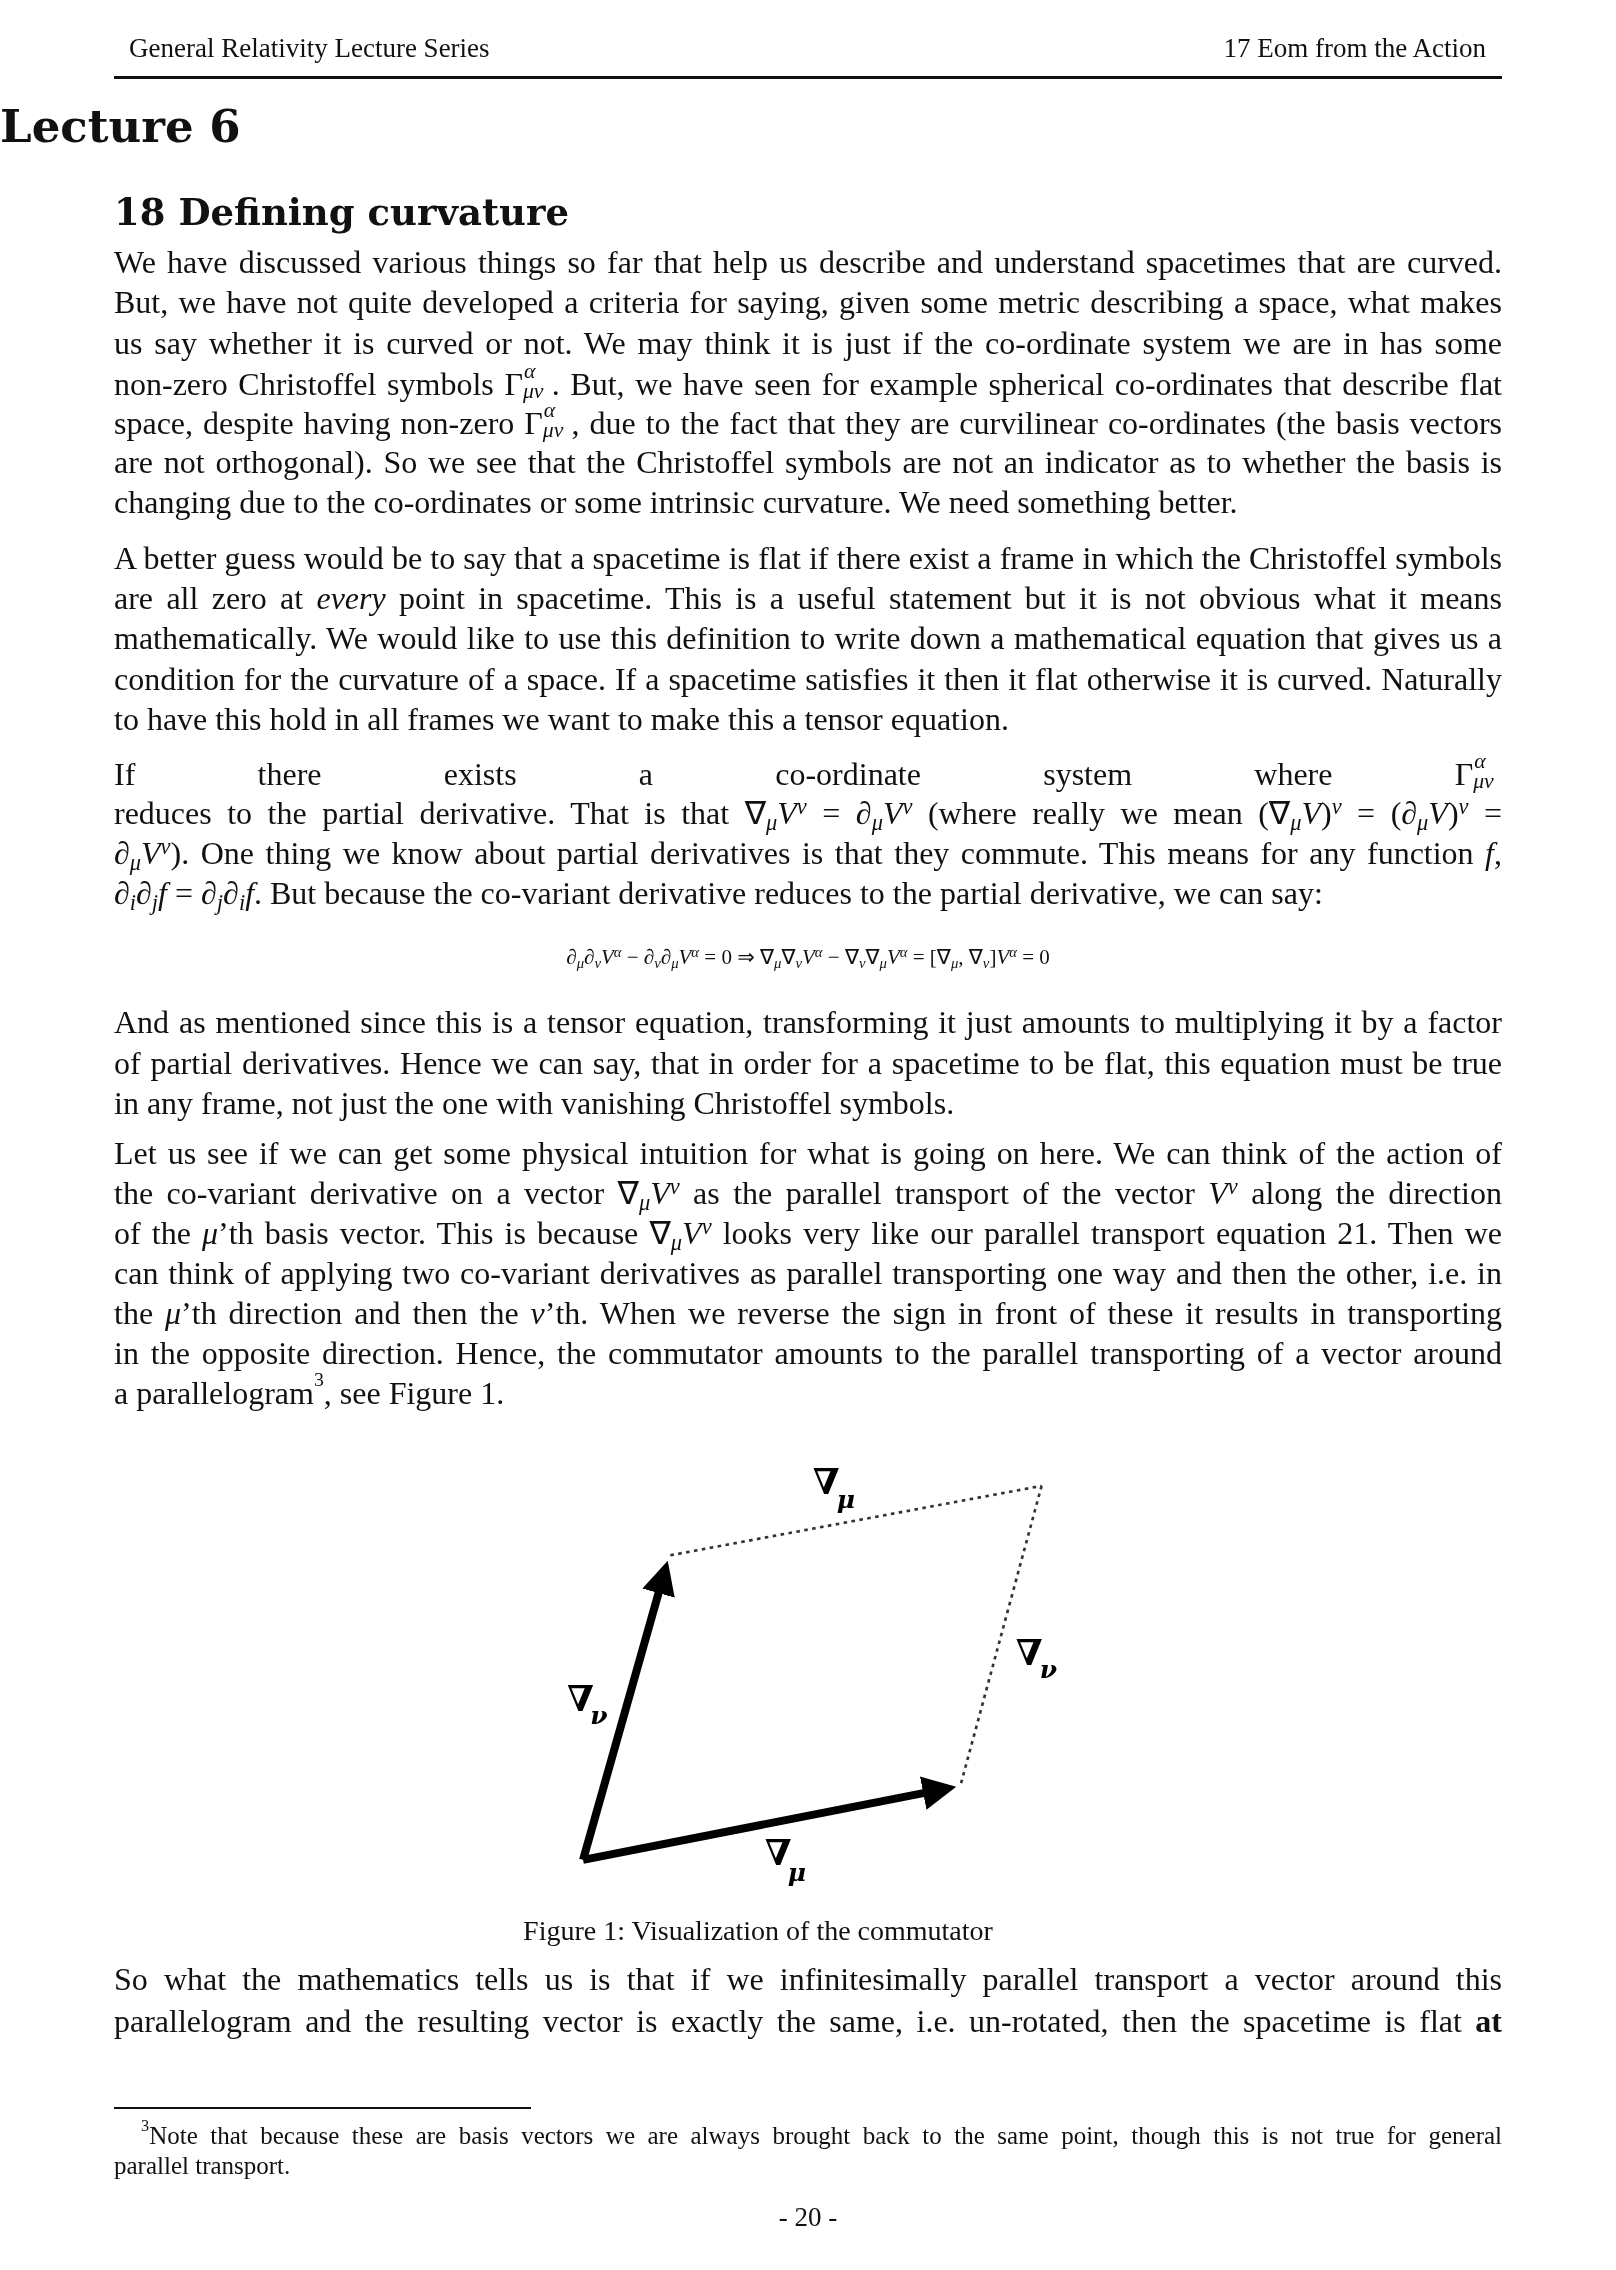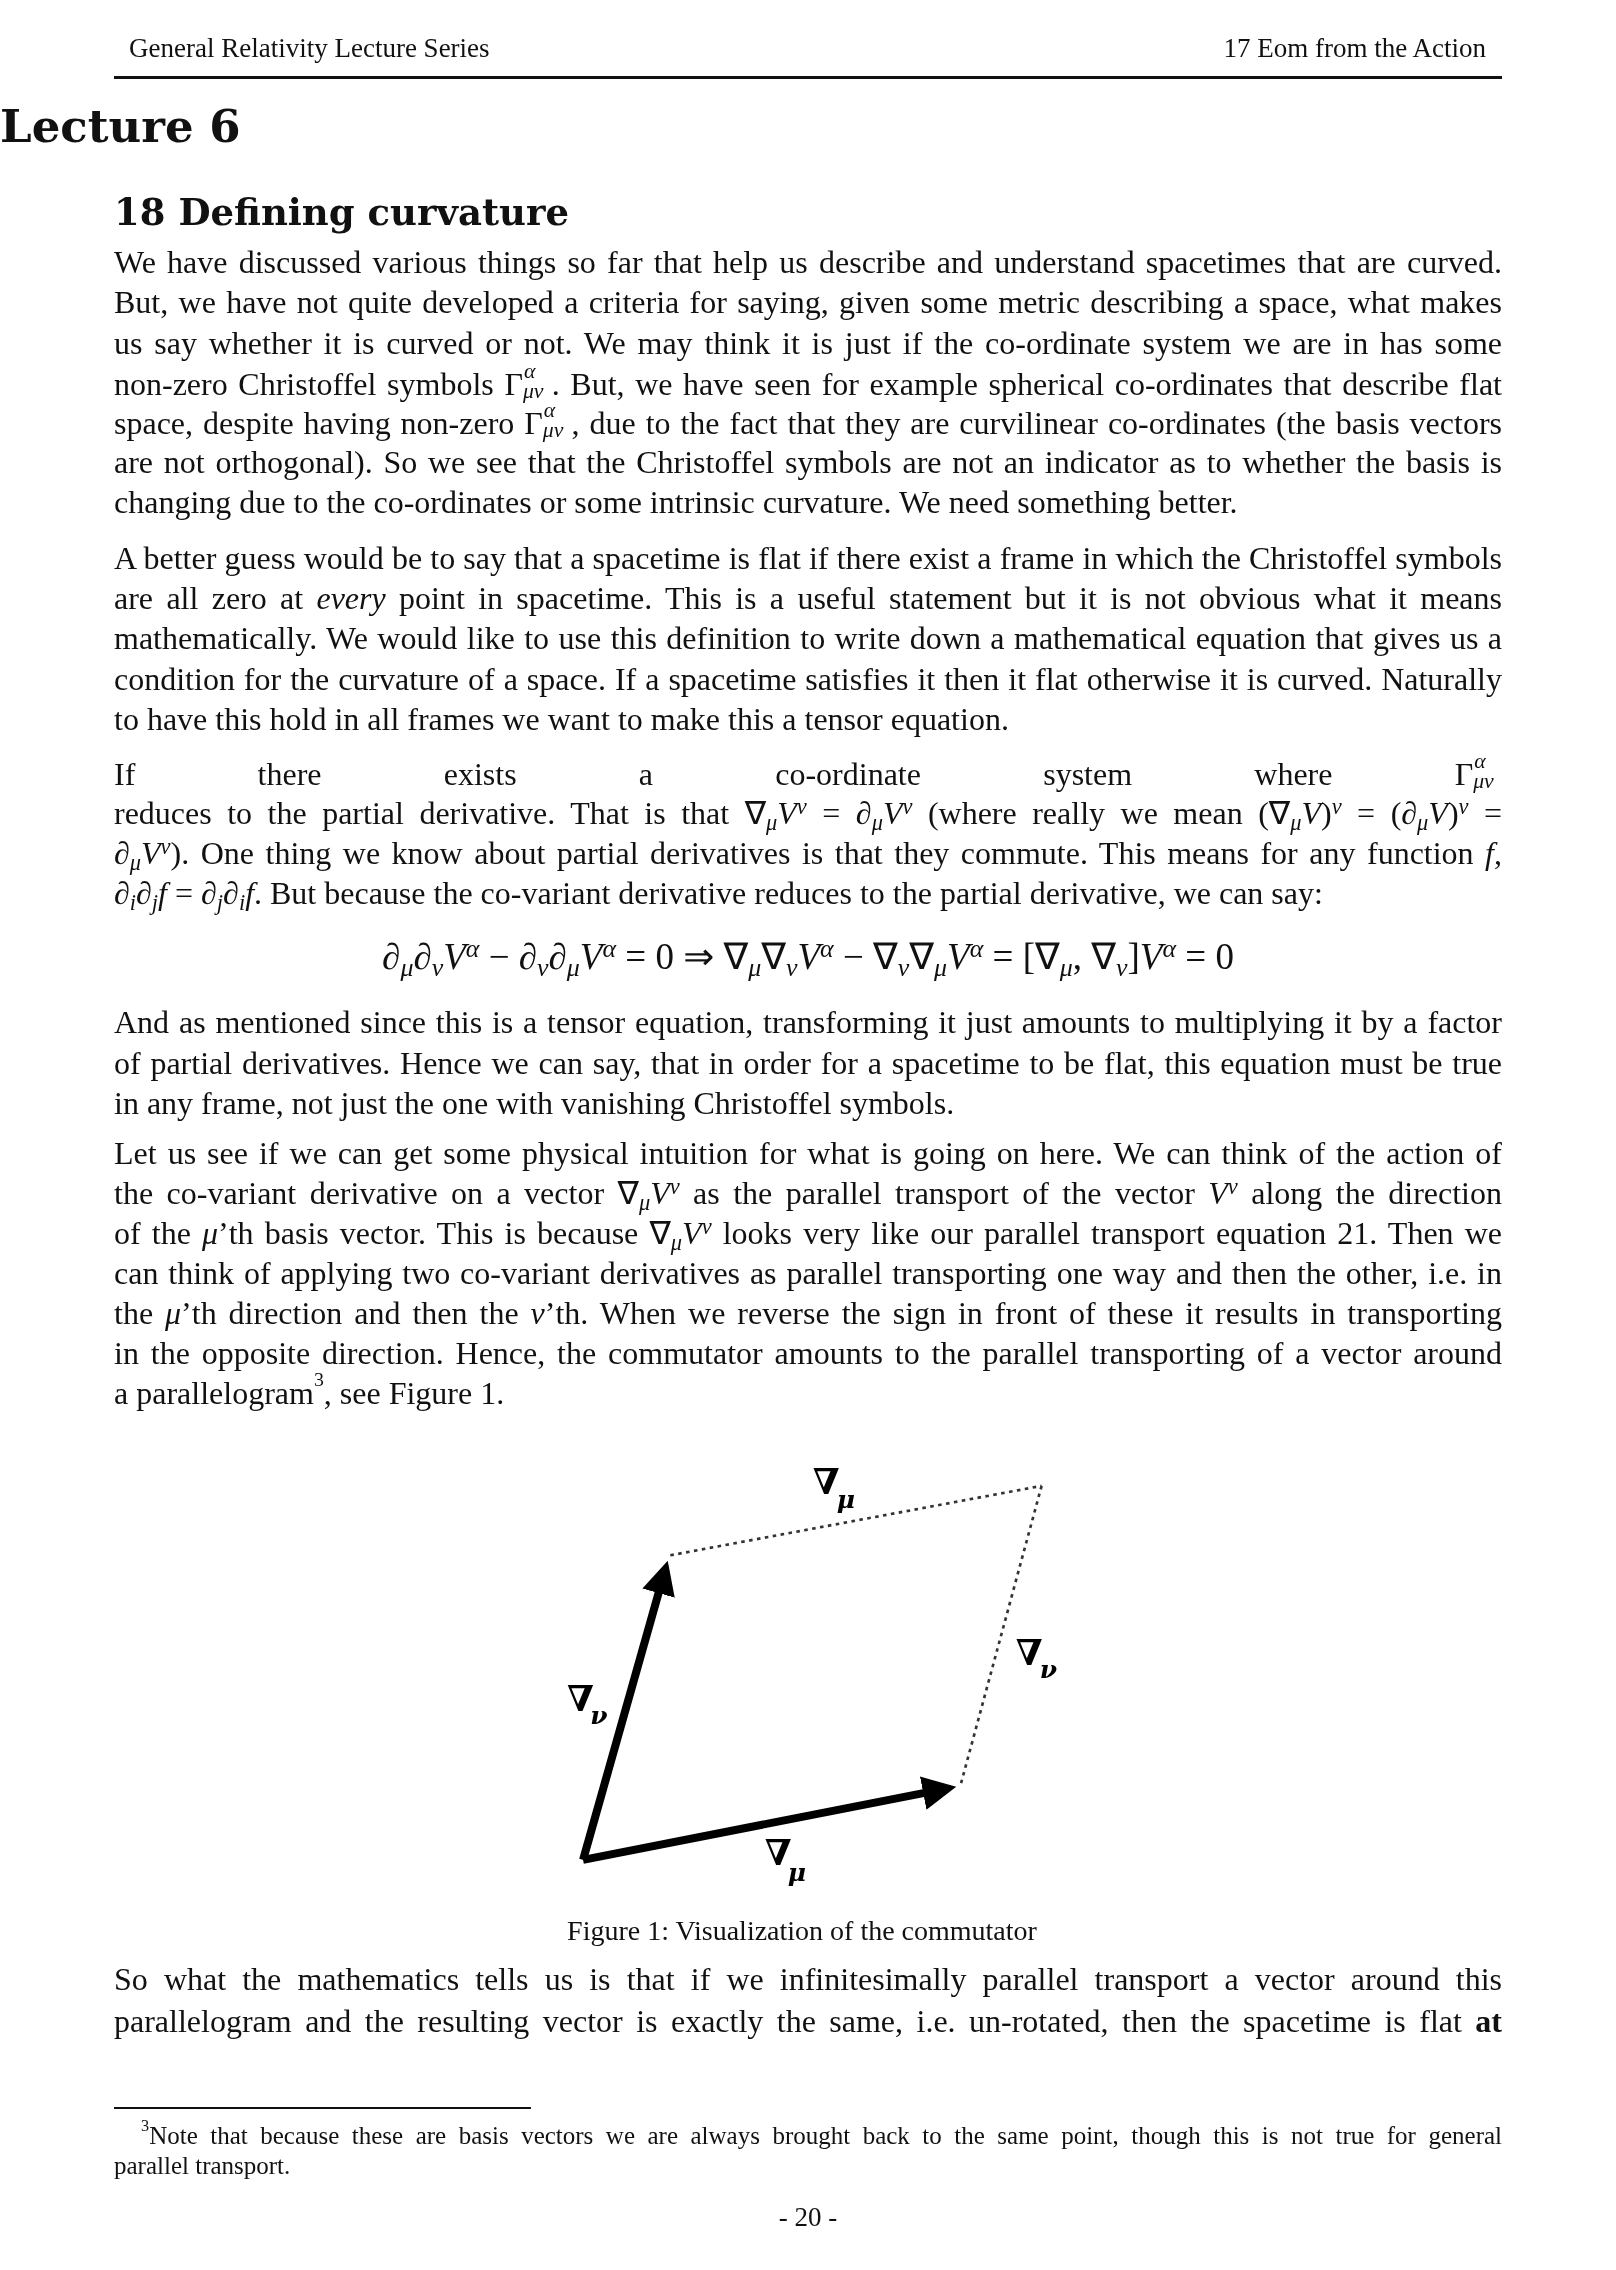--- a/index.html
+++ b/index.html
@@ -14,21 +14,21 @@
   .rule { position: absolute; background: #111; }
   .m { font-style: italic; }
   sub, sup { font-size: 0.7em; line-height: 0; }
   .sub { position: relative; top: 0.28em; font-size: 0.7em; font-style: italic; }
   .sup { position: relative; top: -0.45em; font-size: 0.7em; font-style: italic; }
   .stk { display: inline-block; position: relative; width: 0.9em; height: 1em; vertical-align: baseline; }
   .stk .u { position: absolute; left: 0.05em; top: -0.55em; font-size: 0.68em; font-style: italic; }
   .stk .d { position: absolute; left: 0; top: 0.35em; font-size: 0.68em; font-style: italic; white-space: nowrap; }
   .bold { font-weight: bold; }
   .eq { position: absolute; left: 0; width: 1616px; text-align: center; font-family: "Liberation Serif", serif;
-        font-size: 37px; line-height: 40px; white-space: nowrap; }
+        font-size: 21px; line-height: 40px; white-space: nowrap; }
   .fn { position: absolute; left: 114px; width: 1388px; font-family: "Liberation Serif", serif;
         font-size: 25px; line-height: 30px; white-space: nowrap; }
   svg text { font-family: "DejaVu Serif", serif; }
 </style>
 </head>
 <body>
 
 <div class="abs hdr" style="left:129px; top:32px;">General Relativity Lecture Series</div>
 <div class="abs hdr" style="right:130px; top:32px;">17 Eom from the Action</div>
 <div class="rule" style="left:114px; top:76px; width:1388px; height:2.7px;"></div>
@@ -107,21 +107,21 @@
   <g>
     <text x="912" y="1676" font-size="40" font-weight="bold">∇</text>
     <text x="939" y="1692" font-size="28" font-weight="bold" font-style="italic">μ</text>
   </g>
   <g>
     <text x="1140" y="1868" font-size="40" font-weight="bold">∇</text>
     <text x="1167" y="1883" font-size="28" font-weight="bold" font-style="italic">ν</text>
   </g>
 </svg>
 
-<div class="abs" style="left:0; width:1516px; top:1911px; text-align:center; font-family:'Liberation Serif',serif; font-size:28px; line-height:40px;margin-left:44px;">Figure 1: Visualization of the commutator</div>
+<div class="abs" style="left:0; width:1516px; top:1911px; text-align:center; font-family:'Liberation Serif',serif; font-size:28px; line-height:40px;">Figure 1: Visualization of the commutator</div>
 
 <div>
   <div class="line" style="top:1959px">So what the mathematics tells us is that if we infinitesimally parallel transport a vector around this</div>
   <div class="line" style="top:2001px"><span>parallelogram and the resulting vector is exactly the same, i.e. un-rotated, then the spacetime is flat </span><span class="bold">at</span></div>
 </div>
 
 <div class="rule" style="left:114px; top:2107px; width:417px; height:1.8px;"></div>
 <div class="fn" style="top:2121px; text-align:justify; text-align-last:justify; padding-left:27px; box-sizing:border-box;"><sup style="font-size:0.65em; position:relative; top:-0.2em;">3</sup><span>Note that because these are basis vectors we are always brought back to the same point, though this is not true for general</span></div>
 <div class="fn" style="top:2151px;">parallel transport.</div>
 

